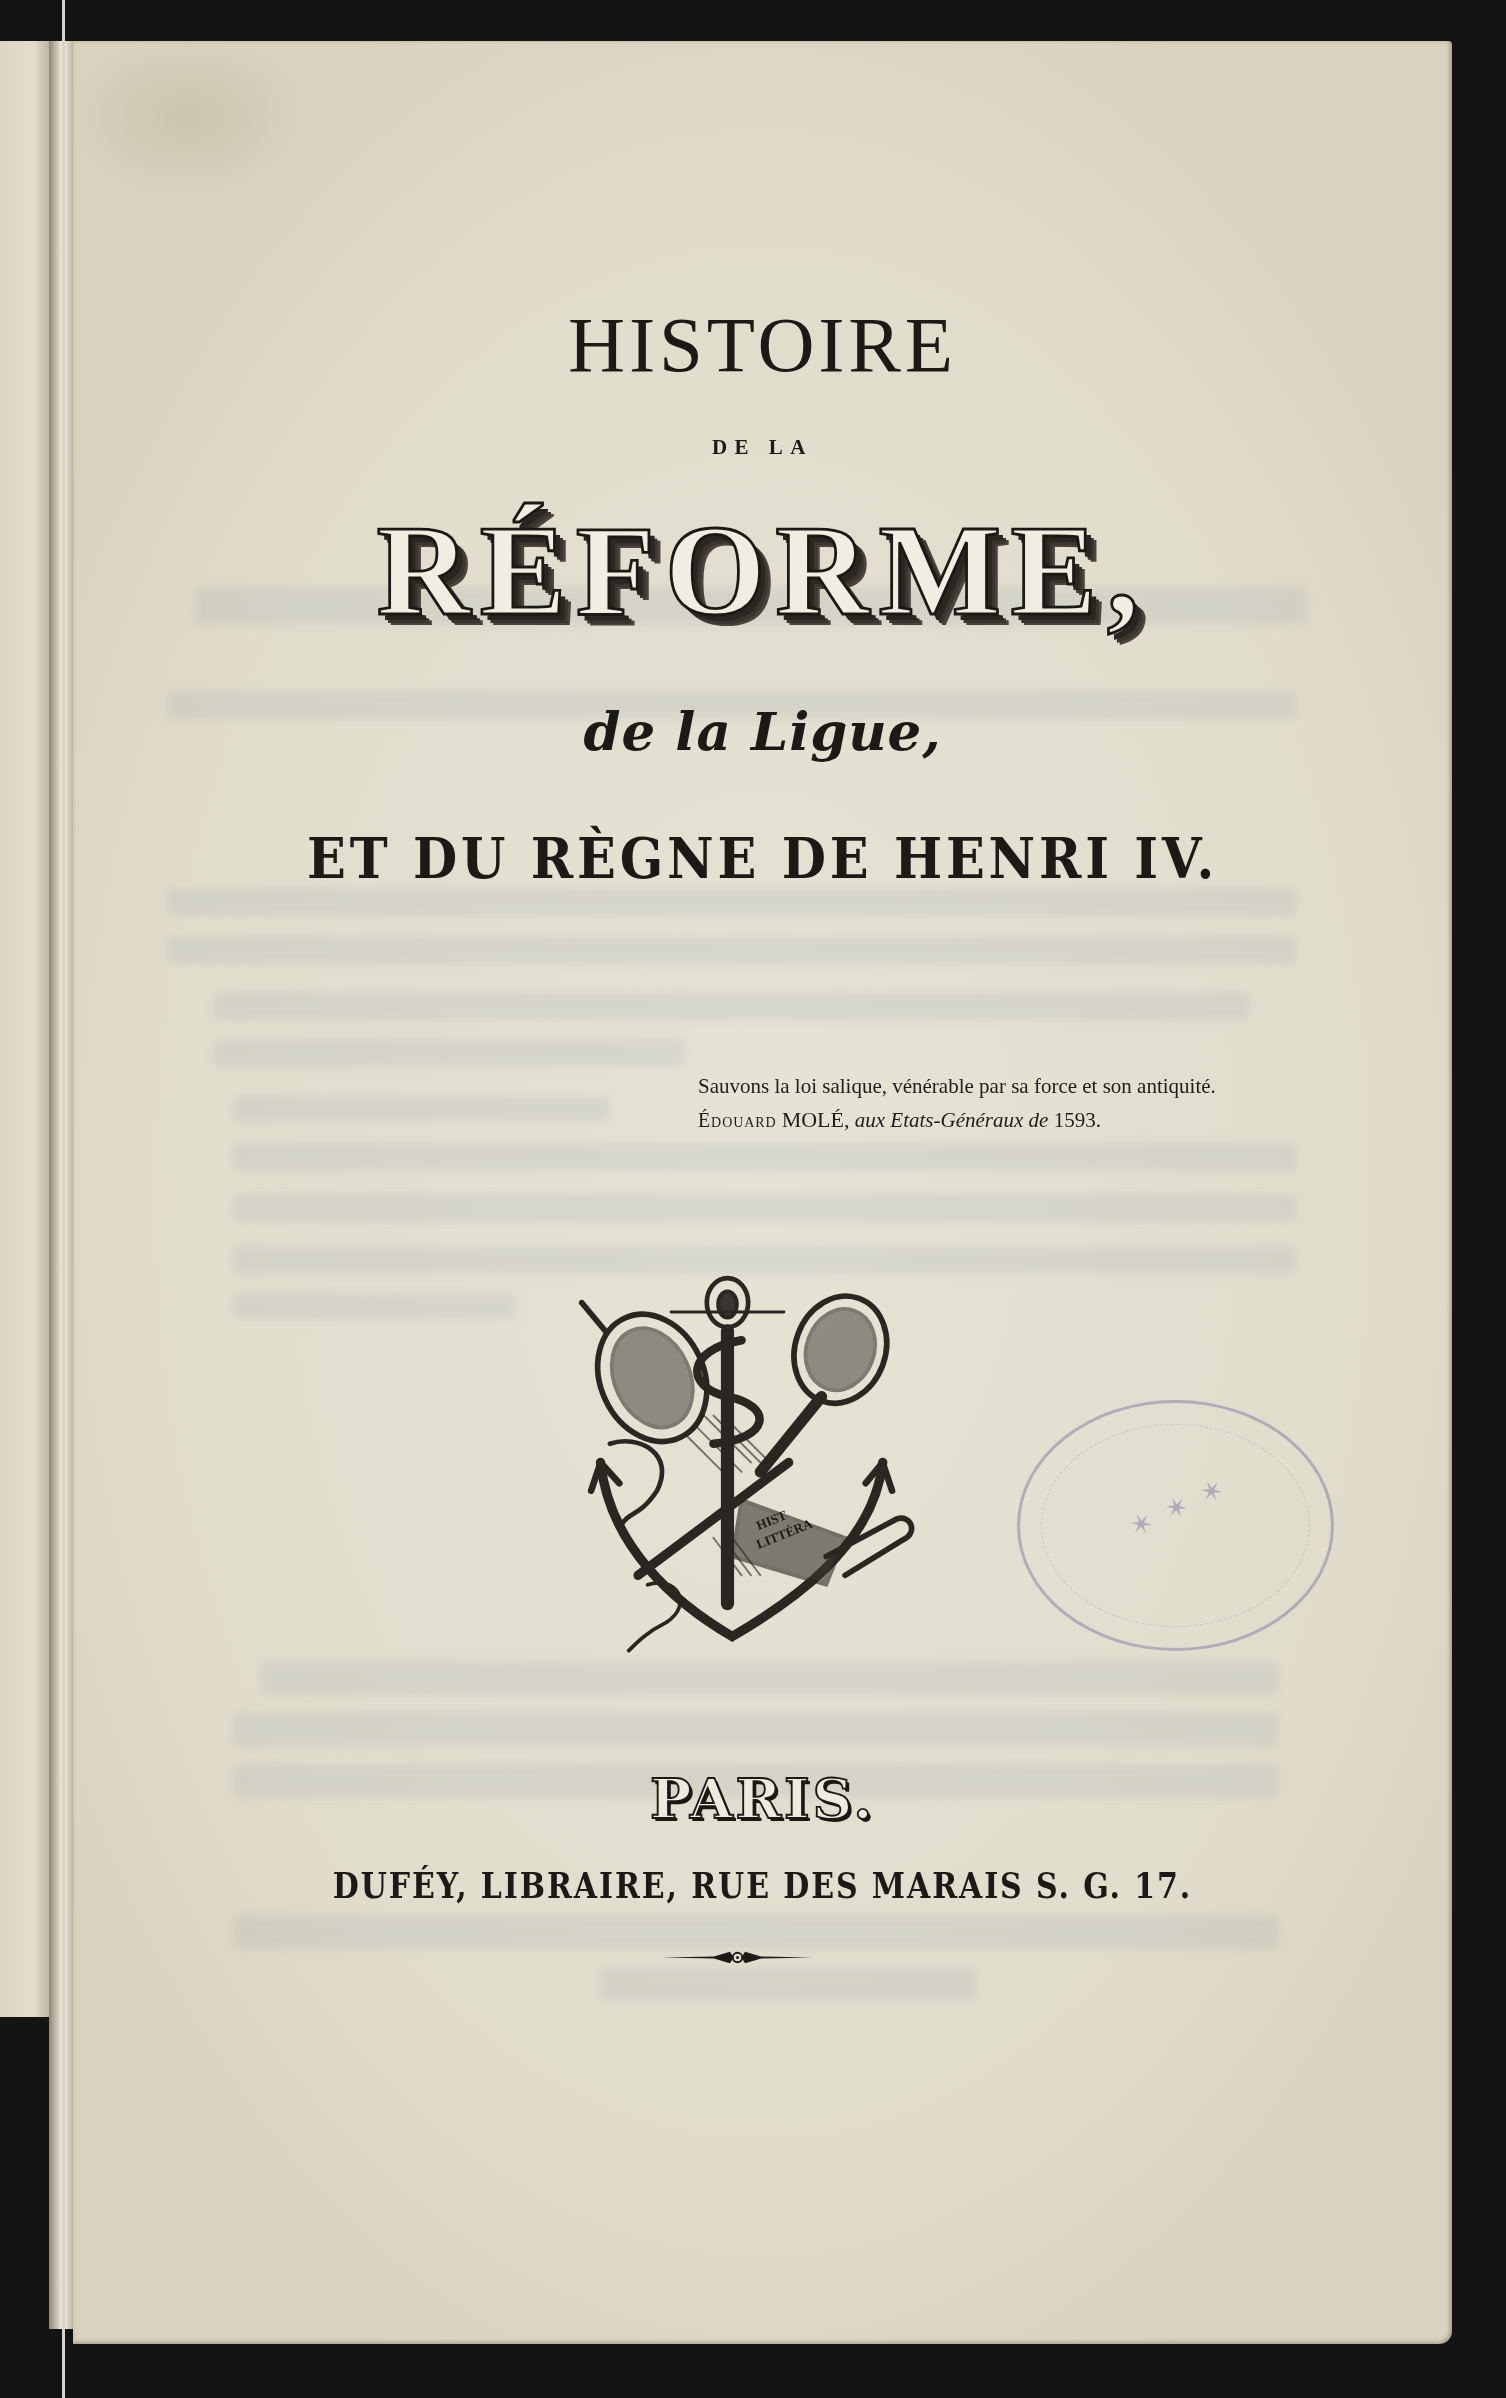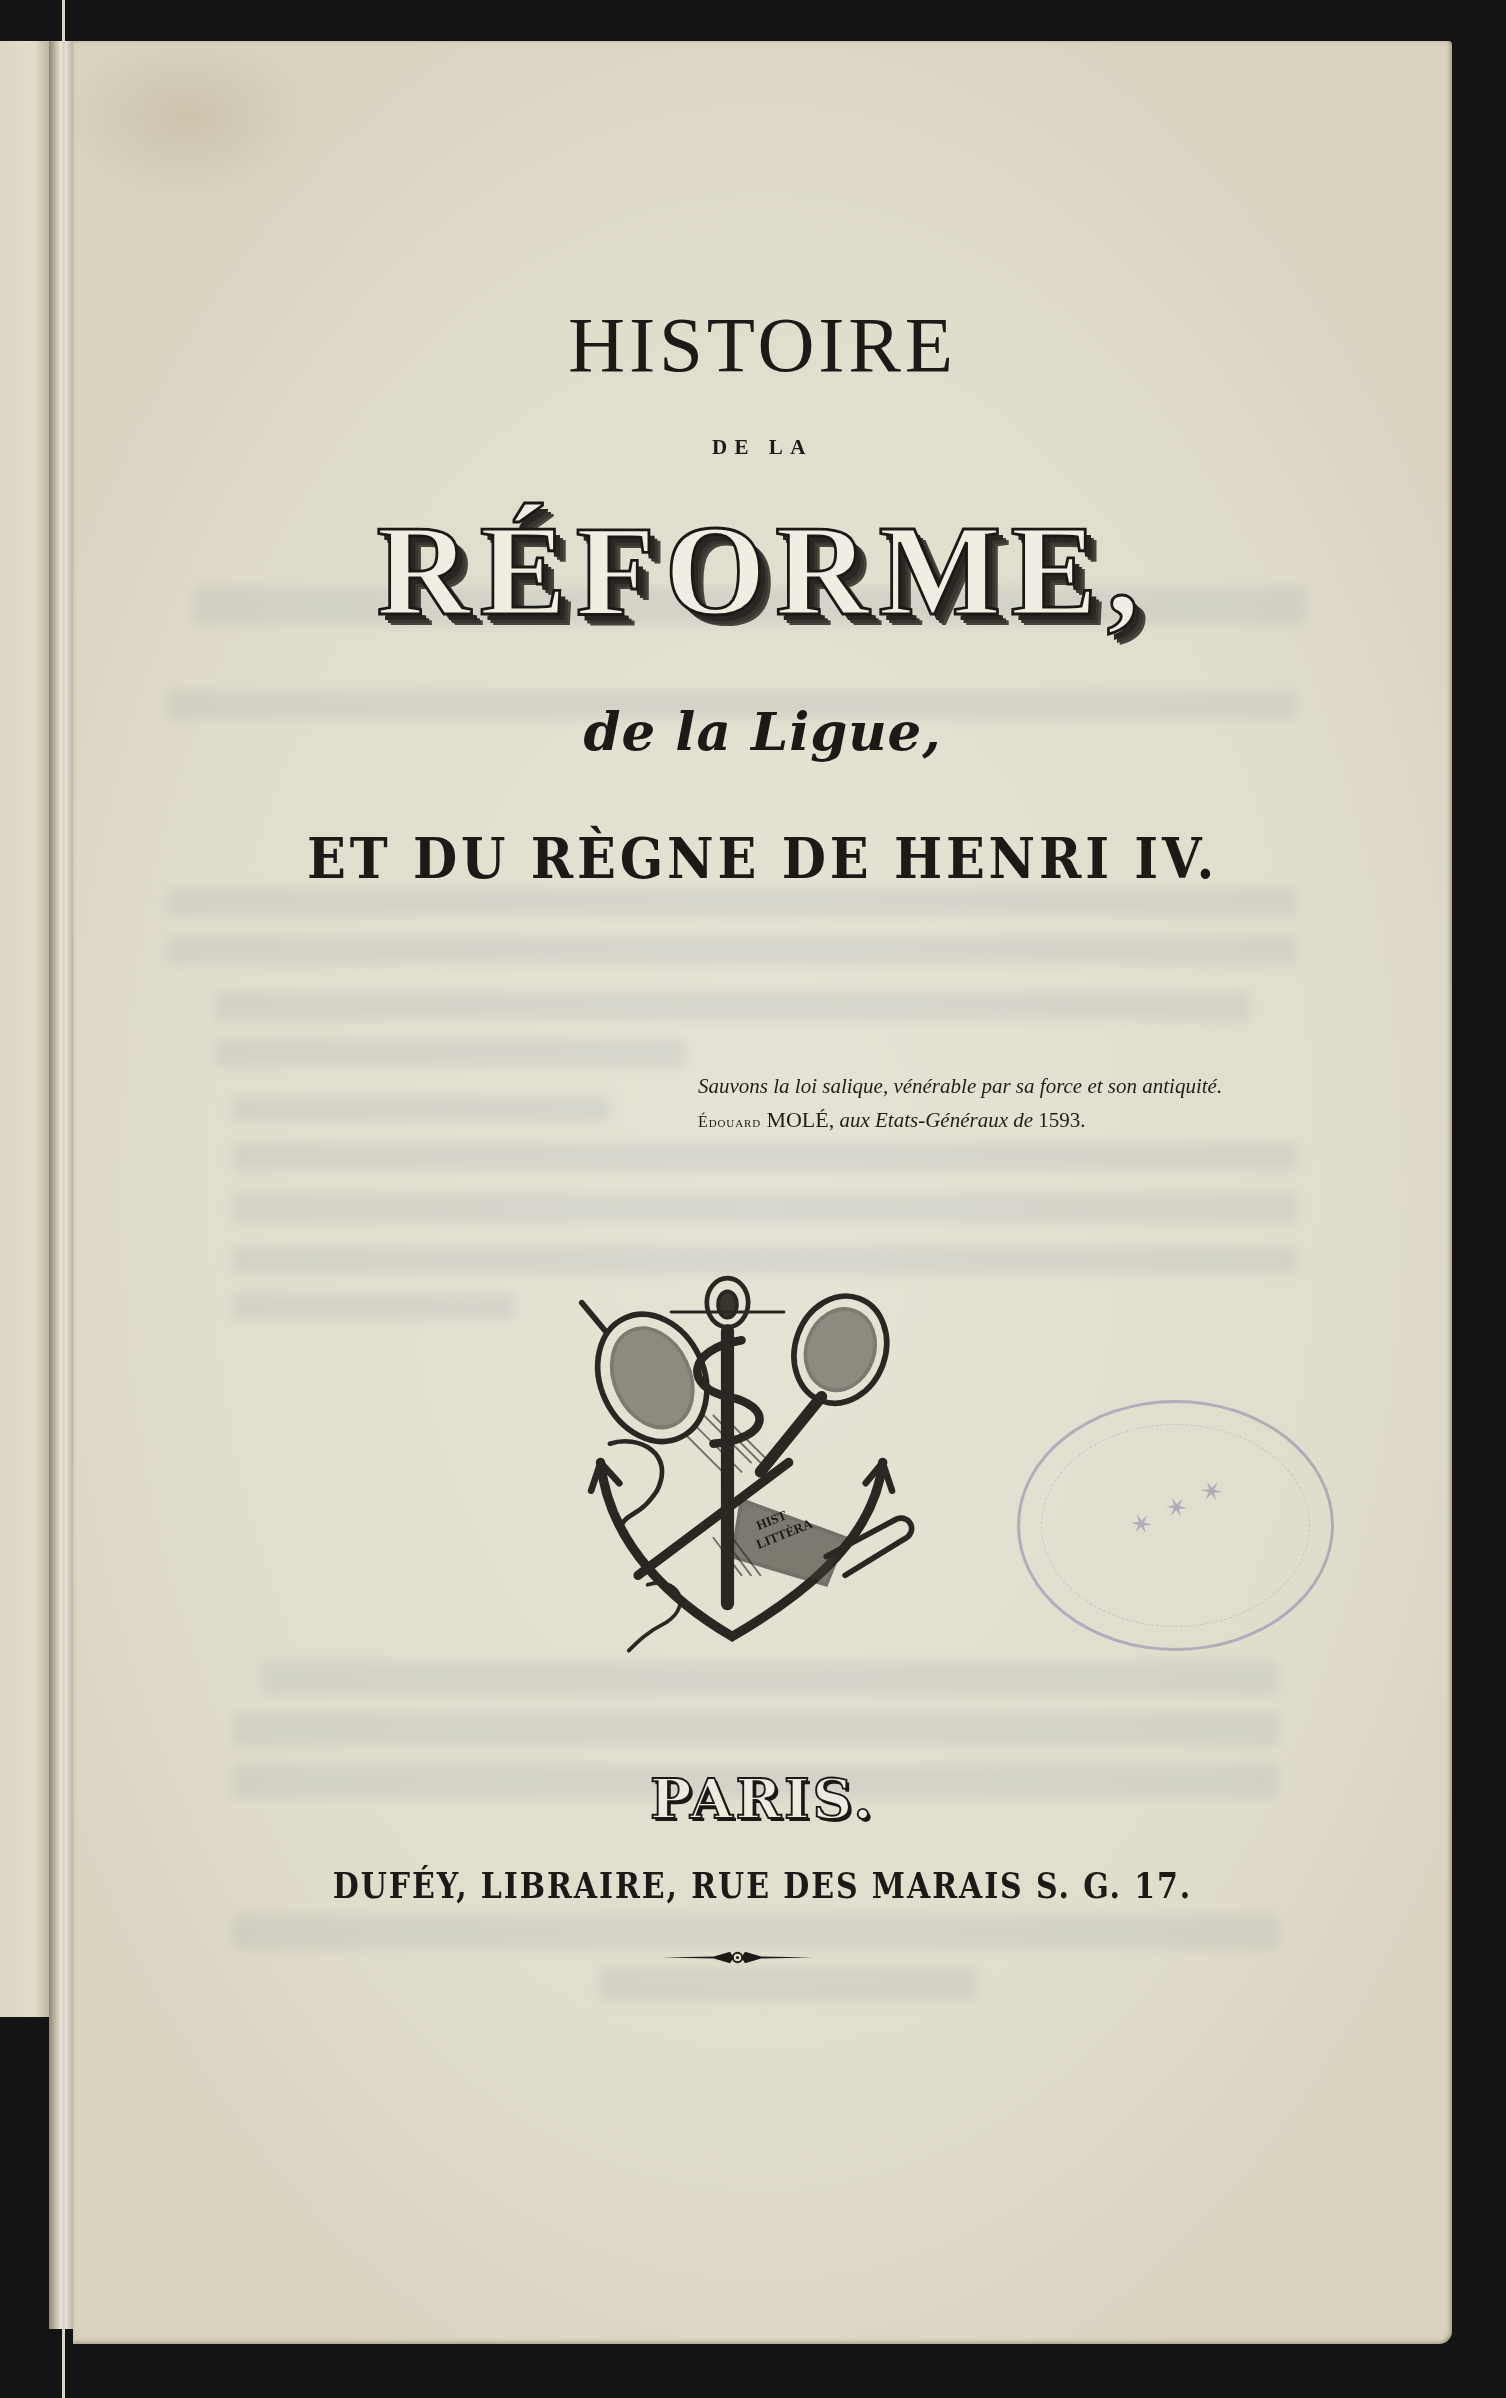--- a/index.html
+++ b/index.html
@@ -67,23 +67,23 @@
     }
     .t-author {
       left: 0; width: 1379px; top: 927px;
       font-size: 24.5px; font-weight: bold; letter-spacing: 5.6px;
       font-family: "DejaVu Serif", serif;
     }
     .epigraph {
       left: 591px; width: 640px; top: 1032px;
       font-size: 21px; line-height: 27px; color: #1f1d1a;
     }
-    .epigraph .quote { text-indent: 34px; font-style: italic; }
+    .epigraph .quote { text-indent: 34px; }
     .epigraph .attrib { margin-top: 5.6px; padding-left: 34px; }
-    .epigraph .sc { font-variant: small-caps; font-size: 16px; letter-spacing: 0.9px; }
+    .epigraph .sc { font-variant: small-caps; font-size: 20px; letter-spacing: 0.9px; }
     .epigraph .name { font-size: 22px; }
     .epigraph .it { font-style: italic; }
 
     .vignette { left: 499px; top: 1224px; width: 358px; height: 395px; }
 
     .stamp {
       left: 944px; top: 1359px; width: 311px; height: 245px;
       border: 3.8px solid rgba(120,110,160,0.45); border-radius: 50%;
       box-shadow: 0 0 0 9.4px transparent, inset 0 0 0 21px transparent;
     }

